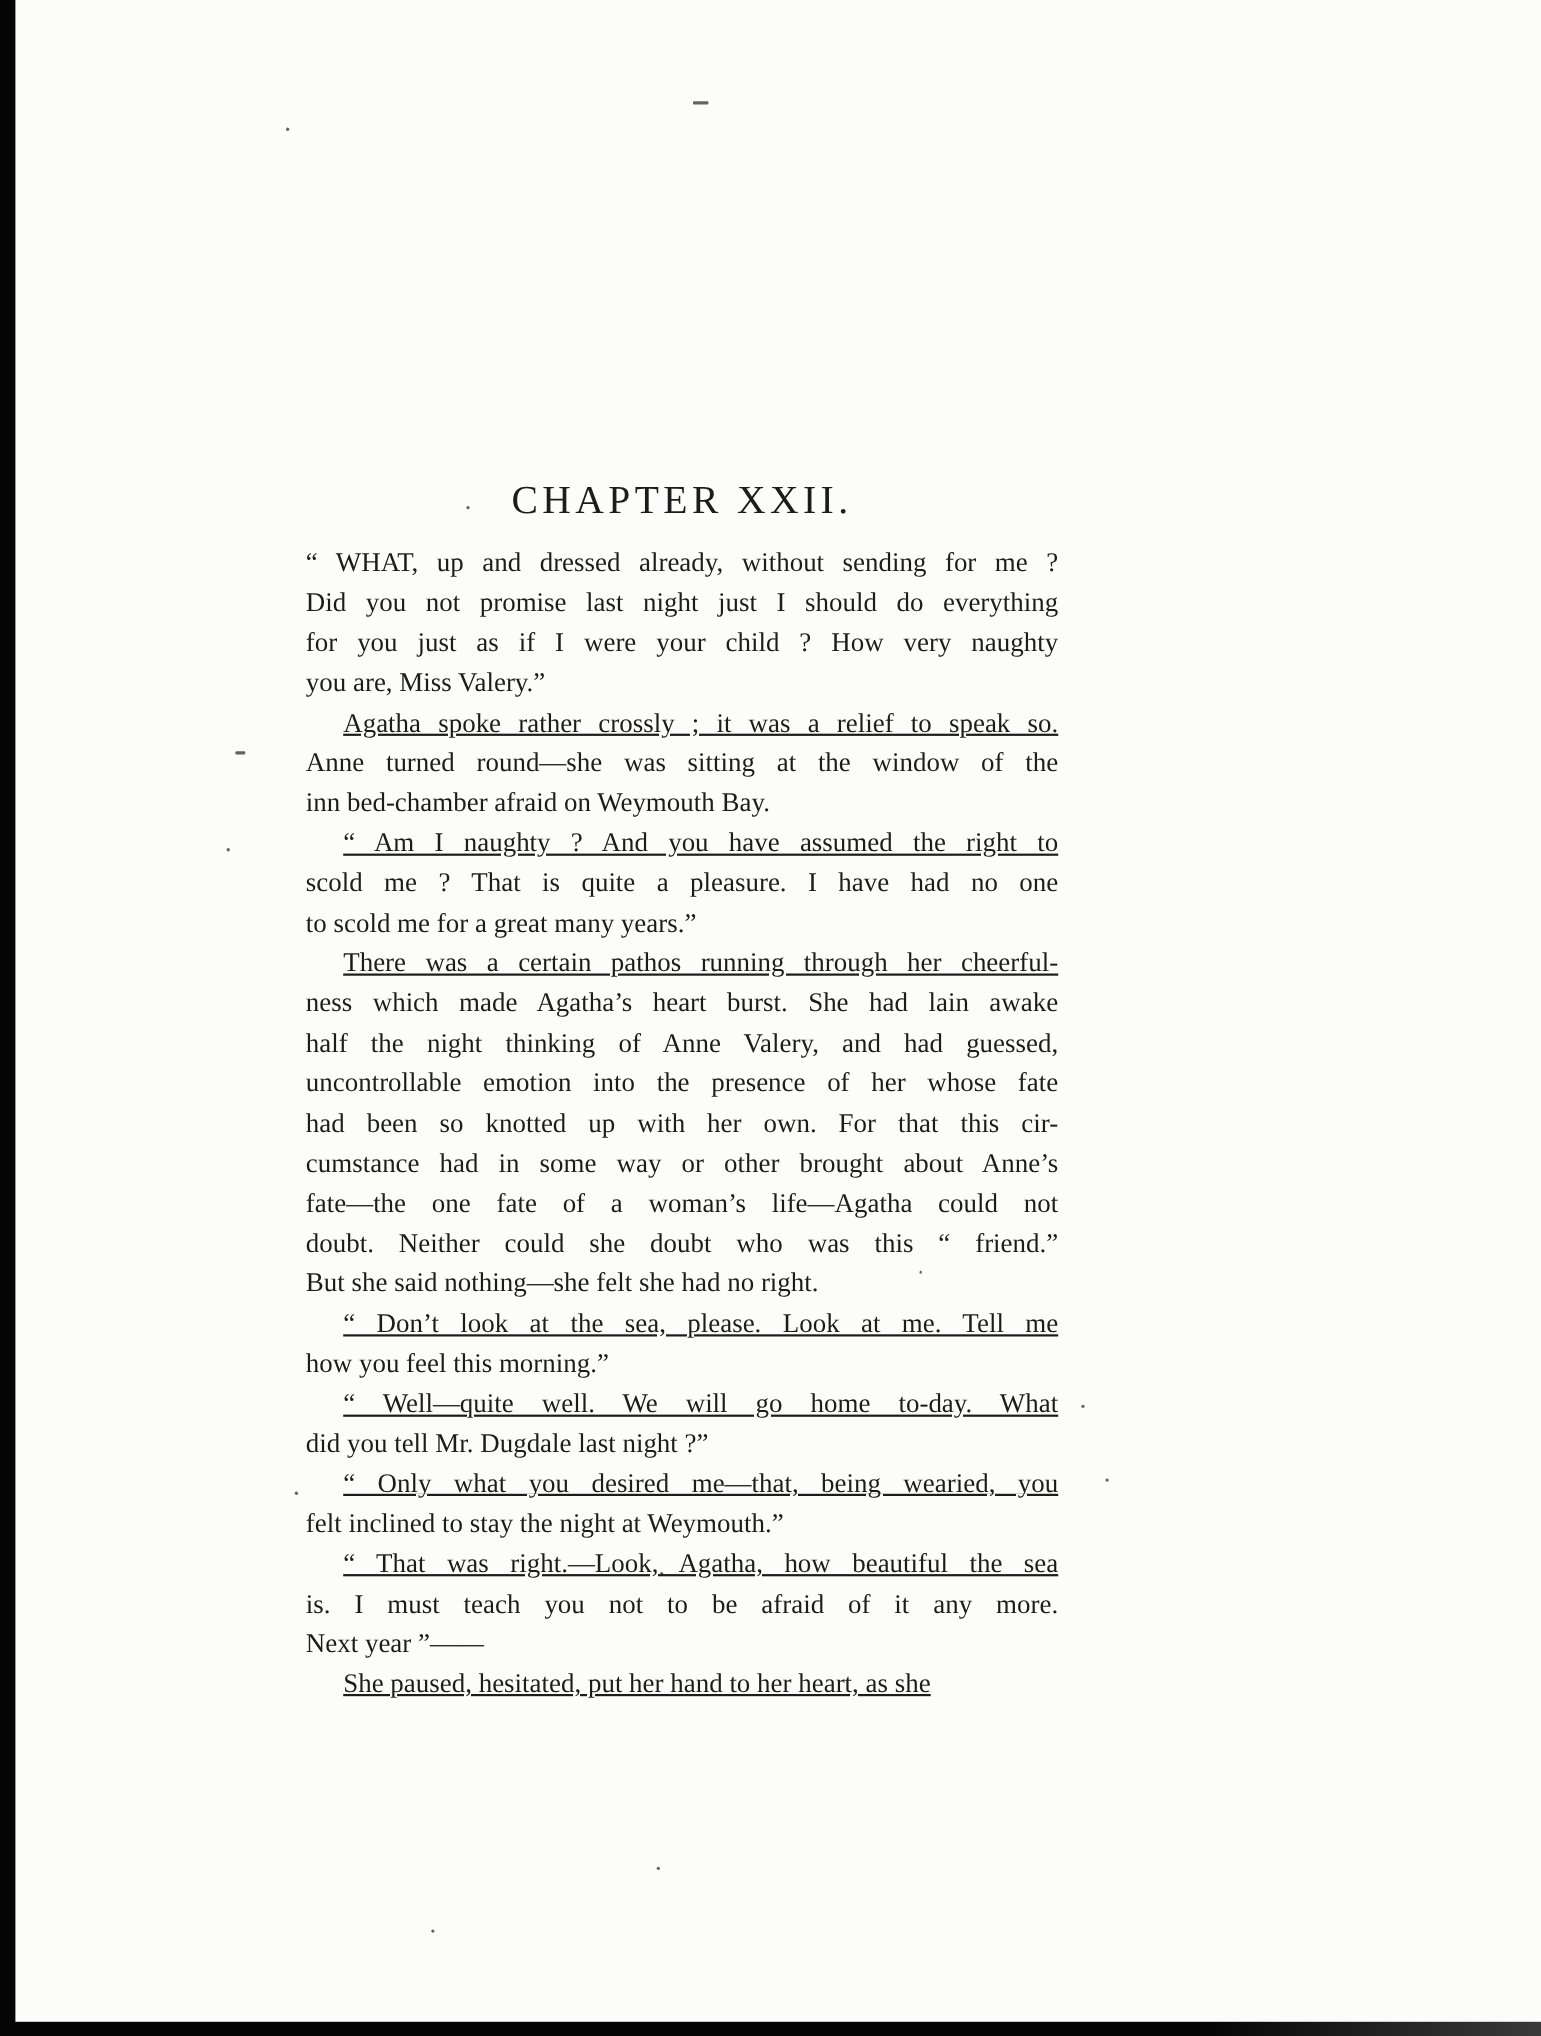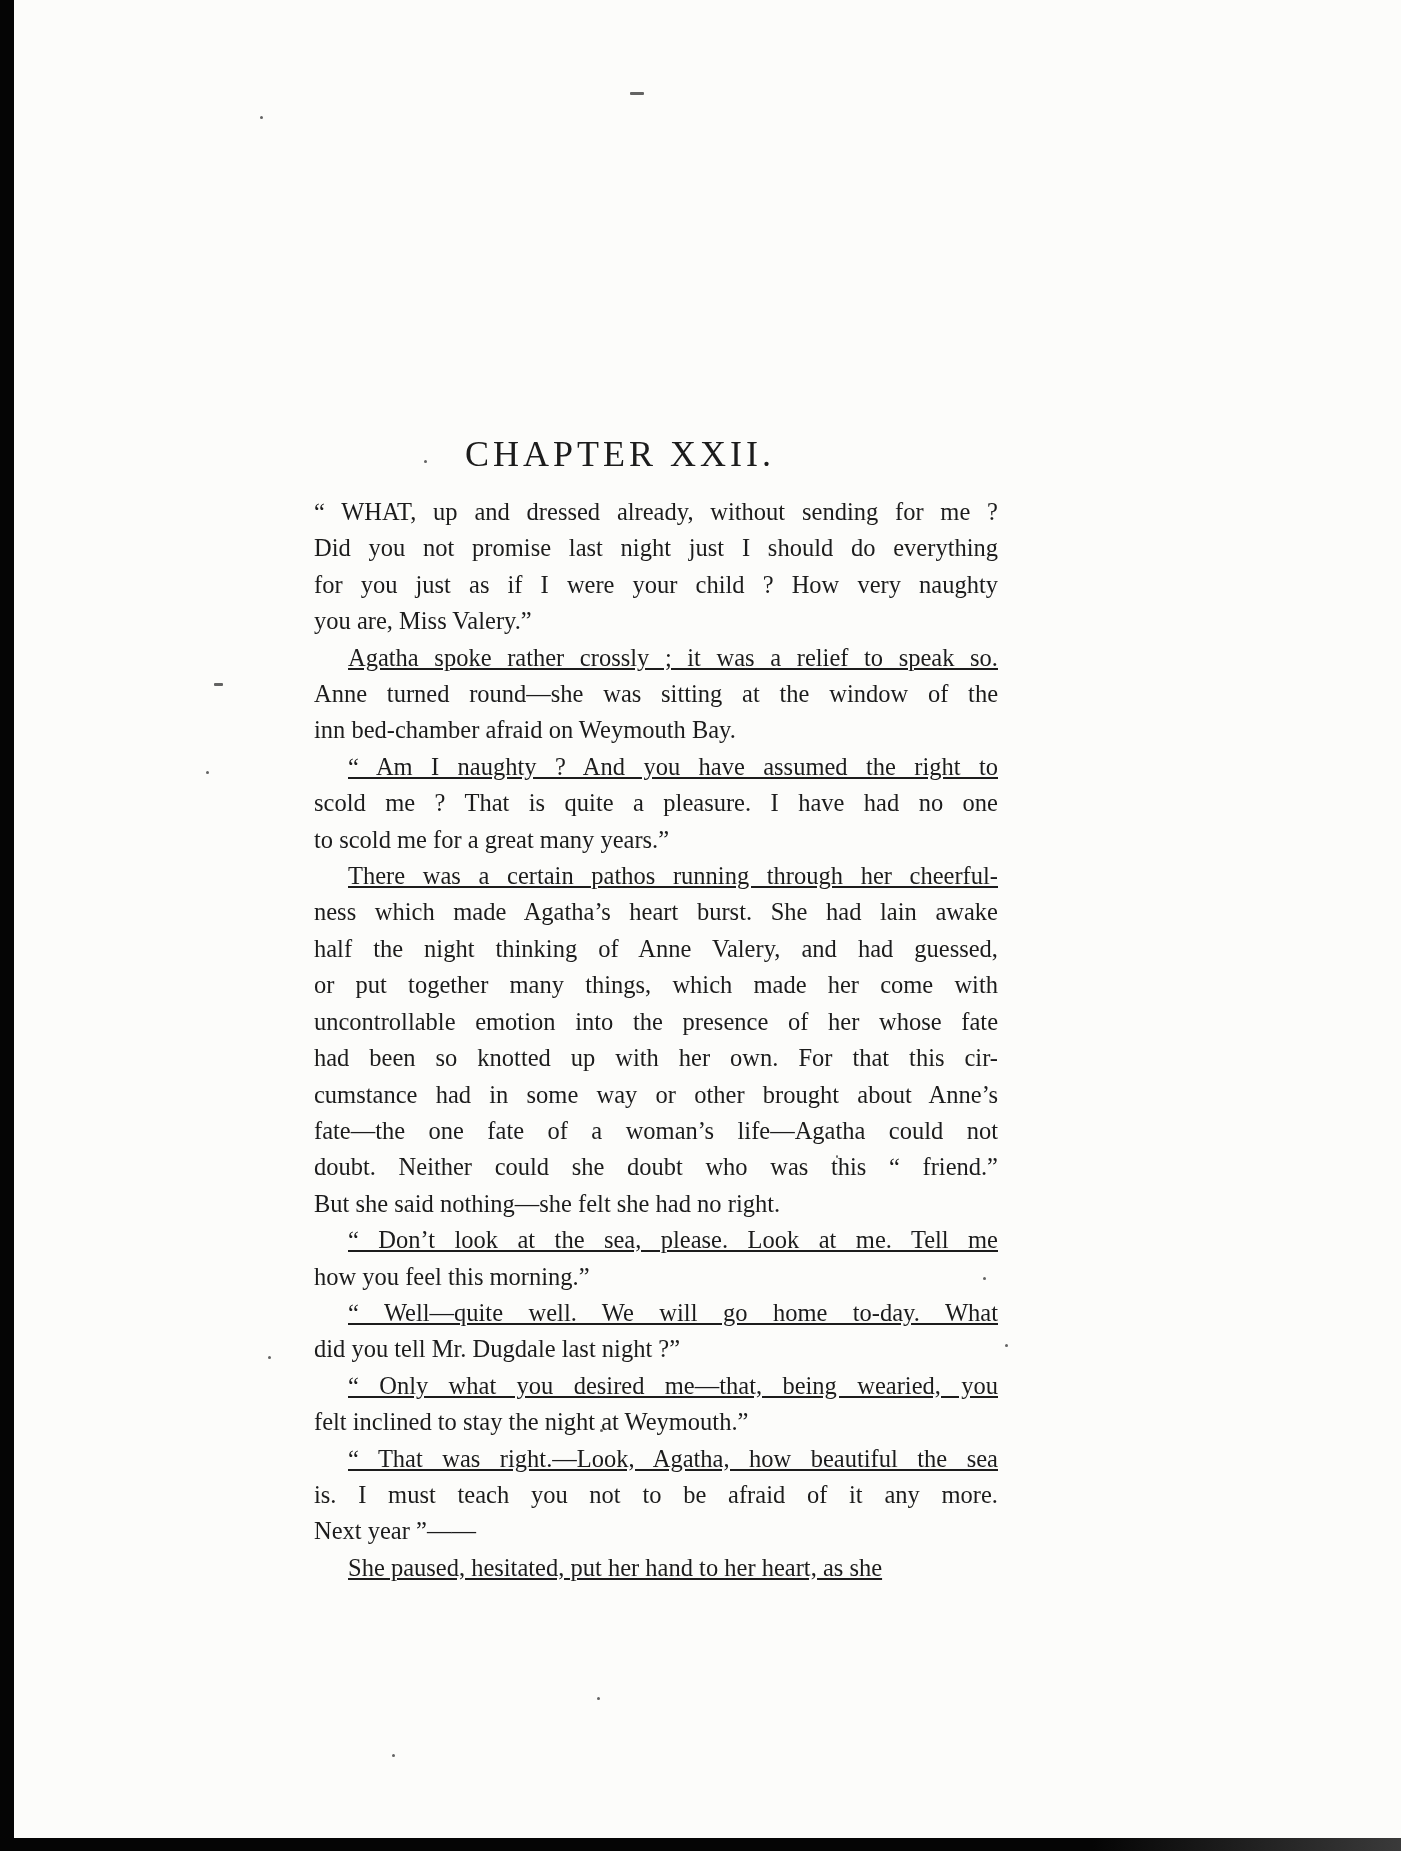--- a/index.html
+++ b/index.html
@@ -42,21 +42,21 @@
 
   
   .chapter-heading {
     position: absolute; left: 278px; top: 433px; width: 684px;
     text-align: center; font-size: 36px; letter-spacing: 4px;
   }
 
   
   .body-text {
     position: absolute; left: 278px; top: 494px; width: 684px;
-    font-size: 24.5px; line-height: 36.4px; margin-left: 36px;
+    font-size: 24.5px; line-height: 36.4px;
   }
   .line {
     text-align: justify;
     text-align-last: justify;
     white-space: nowrap;
   }
   .line.last { text-align-last: left; }
   .line.first { text-indent: 34px; text-decoration: underline; }
 </style>
 </head>
@@ -97,21 +97,20 @@
       </div>
       <div class="paragraph">
         <div class="line first">“ Am I naughty ?   And you have assumed the right to</div>
         <div class="line">scold me ?   That is quite a pleasure.   I have had no one</div>
         <div class="line last">to scold me for a great many years.”</div>
       </div>
       <div class="paragraph">
         <div class="line first">There was a certain pathos running through her cheerful-</div>
         <div class="line">ness which made Agatha’s heart burst.  She had lain awake</div>
         <div class="line">half the night thinking of Anne Valery, and had guessed,</div>
-        <div class="line">or put together many things, which made her come with</div>
         <div class="line">uncontrollable emotion into the presence of her whose fate</div>
         <div class="line">had been so knotted up with her own.  For that this cir-</div>
         <div class="line">cumstance had in some way or other brought about Anne’s</div>
         <div class="line">fate—the one fate of a woman’s life—Agatha could not</div>
         <div class="line">doubt.  Neither could she doubt who was this “ friend.”</div>
         <div class="line last">But she said nothing—she felt she had no right.</div>
       </div>
       <div class="paragraph">
         <div class="line first">“ Don’t look at the sea, please.   Look at me.   Tell me</div>
         <div class="line last">how you feel this morning.”</div>

